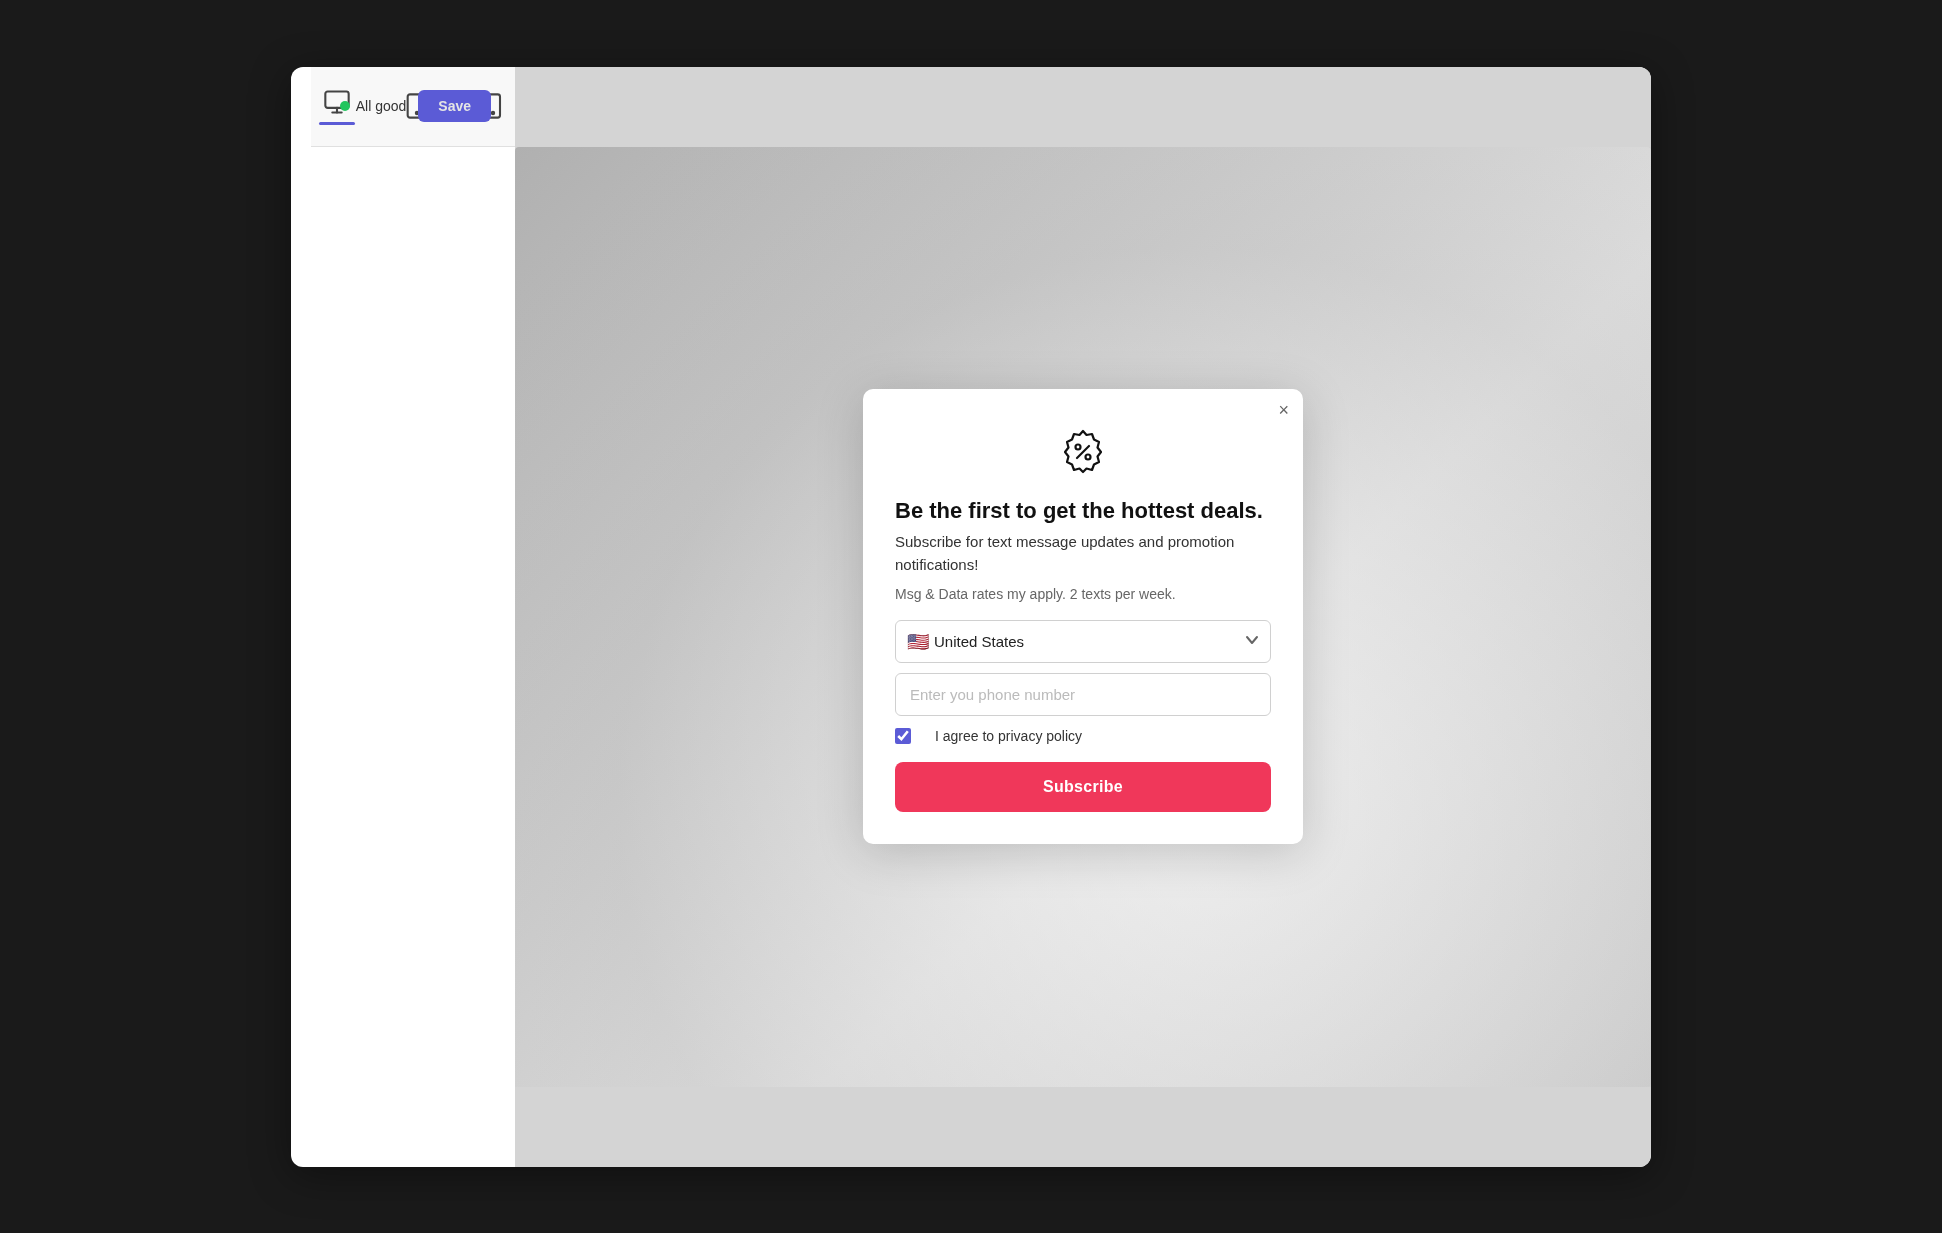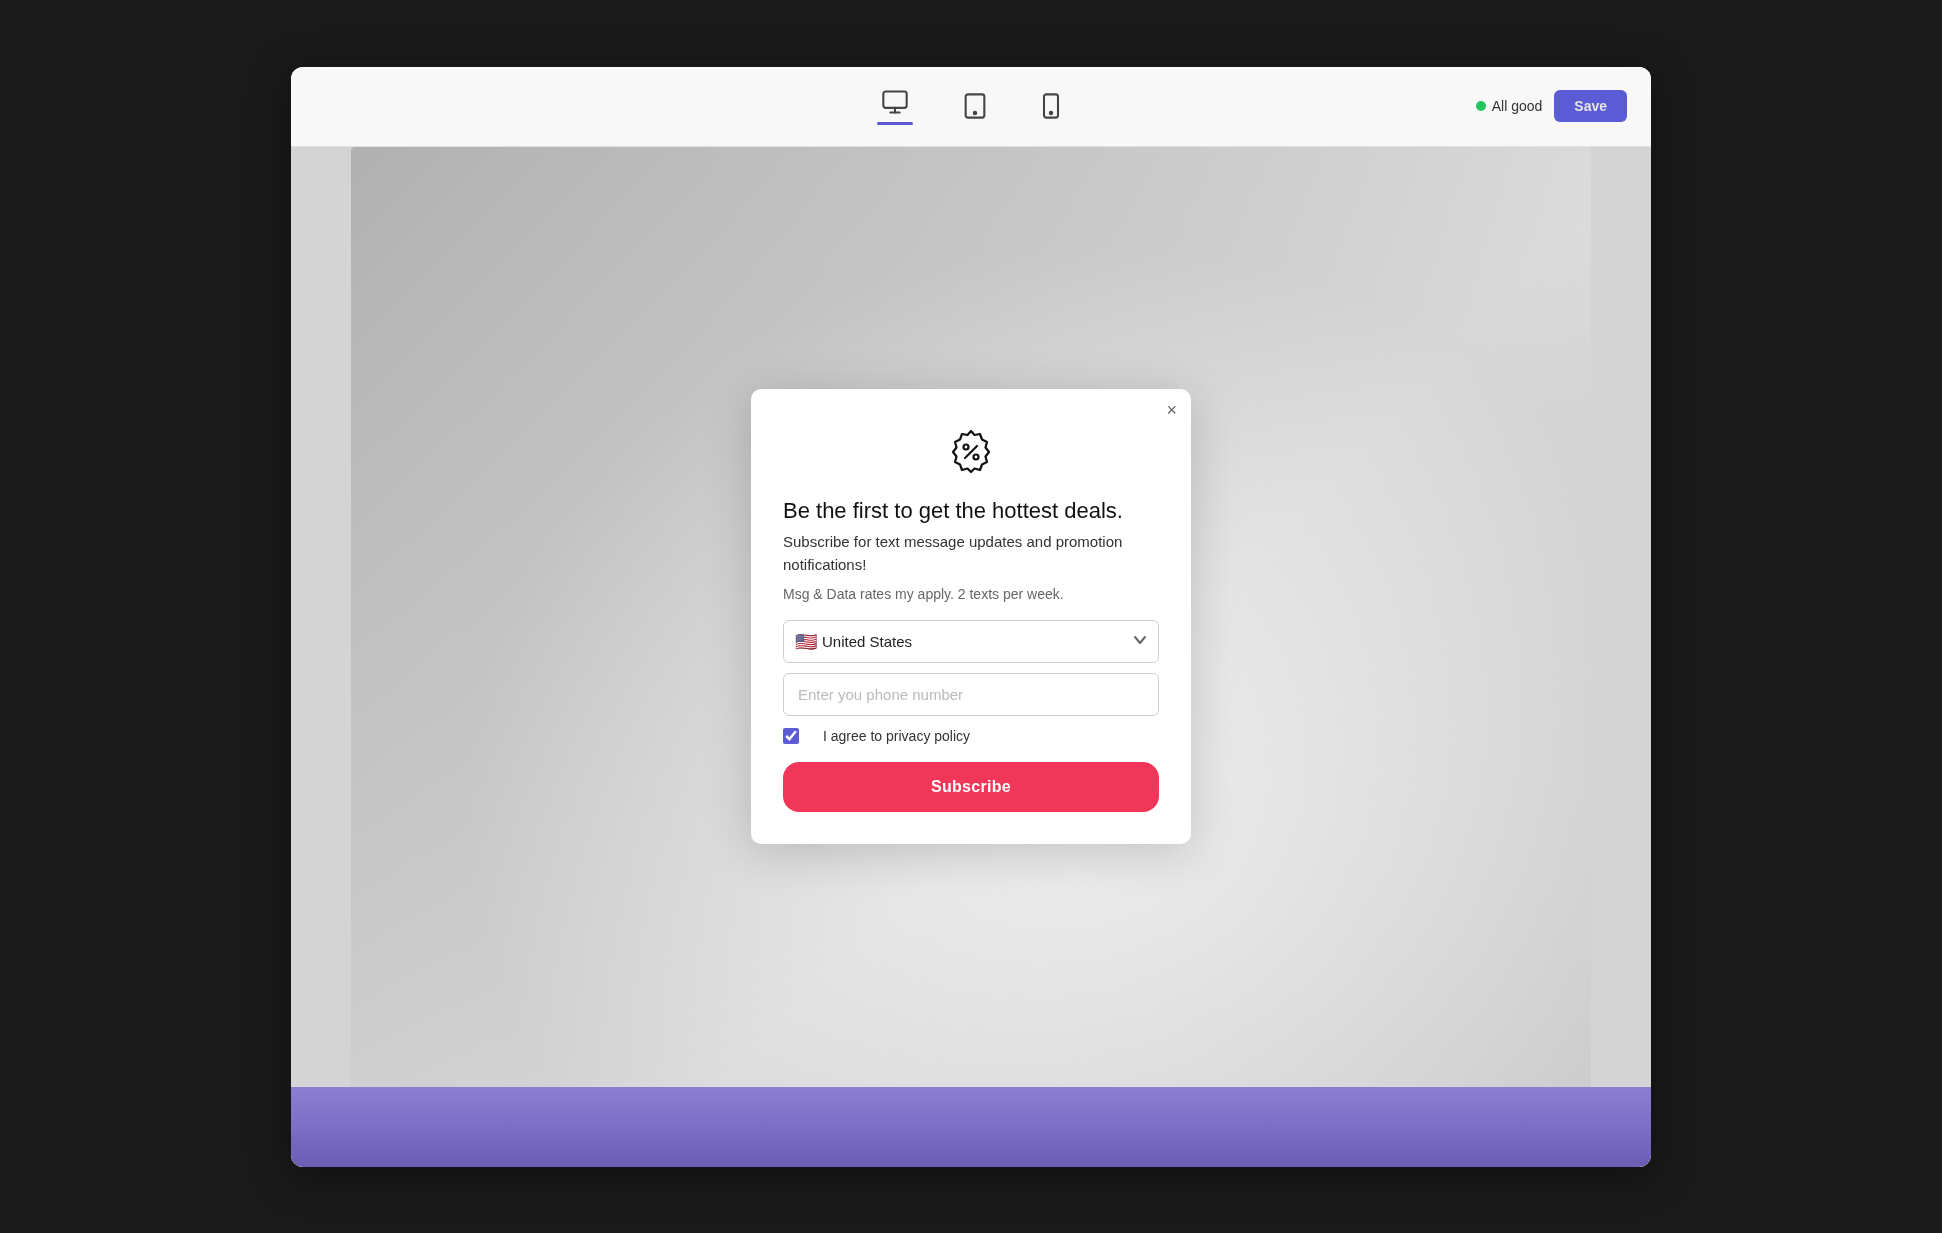--- a/index.html
+++ b/index.html
@@ -12,22 +12,23 @@
       justify-content: center;
       font-family: -apple-system, BlinkMacSystemFont, 'Segoe UI', sans-serif;
     }
     .browser-window {
       width: 1360px;
       height: 1100px;
       background: #fff;
       border-radius: 12px;
       overflow: hidden;
       display: flex;
-      flex-direction: column;
+      flex-direction: row;
       box-shadow: 0 8px 40px rgba(0,0,0,0.4);
+      padding-left: 20px;
     }
     .toolbar {
       height: 80px;
       background: #f8f8f8;
       border-bottom: 1px solid #e0e0e0;
       display: flex;
       align-items: center;
       justify-content: center;
       position: relative;
       flex-shrink: 0;
@@ -144,21 +145,21 @@
     .modal-icon {
       text-align: center;
       margin-bottom: 16px;
     }
     .modal-icon svg {
       width: 52px;
       height: 52px;
     }
     .modal-title {
       font-size: 22px;
-      font-weight: 400;
+      font-weight: 700;
       color: #111;
       margin-bottom: 6px;
       line-height: 1.3;
     }
     .modal-subtitle {
       font-size: 15px;
       color: #333;
       margin-bottom: 10px;
       line-height: 1.5;
     }
@@ -225,21 +226,21 @@
     }
     .privacy-label {
       font-size: 14px;
       color: #333;
     }
     .subscribe-btn {
       width: 100%;
       background: #f0375a;
       color: white;
       border: none;
-      border-radius: 16px;
+      border-radius: 8px;
       padding: 16px;
       font-size: 16px;
       font-weight: 600;
       cursor: pointer;
       letter-spacing: 0.3px;
     }
     .bottom-bar {
       height: 80px;
       background: linear-gradient(to bottom, #8b7fd4, #6b5db5);
       border-radius: 0 0 12px 12px;

